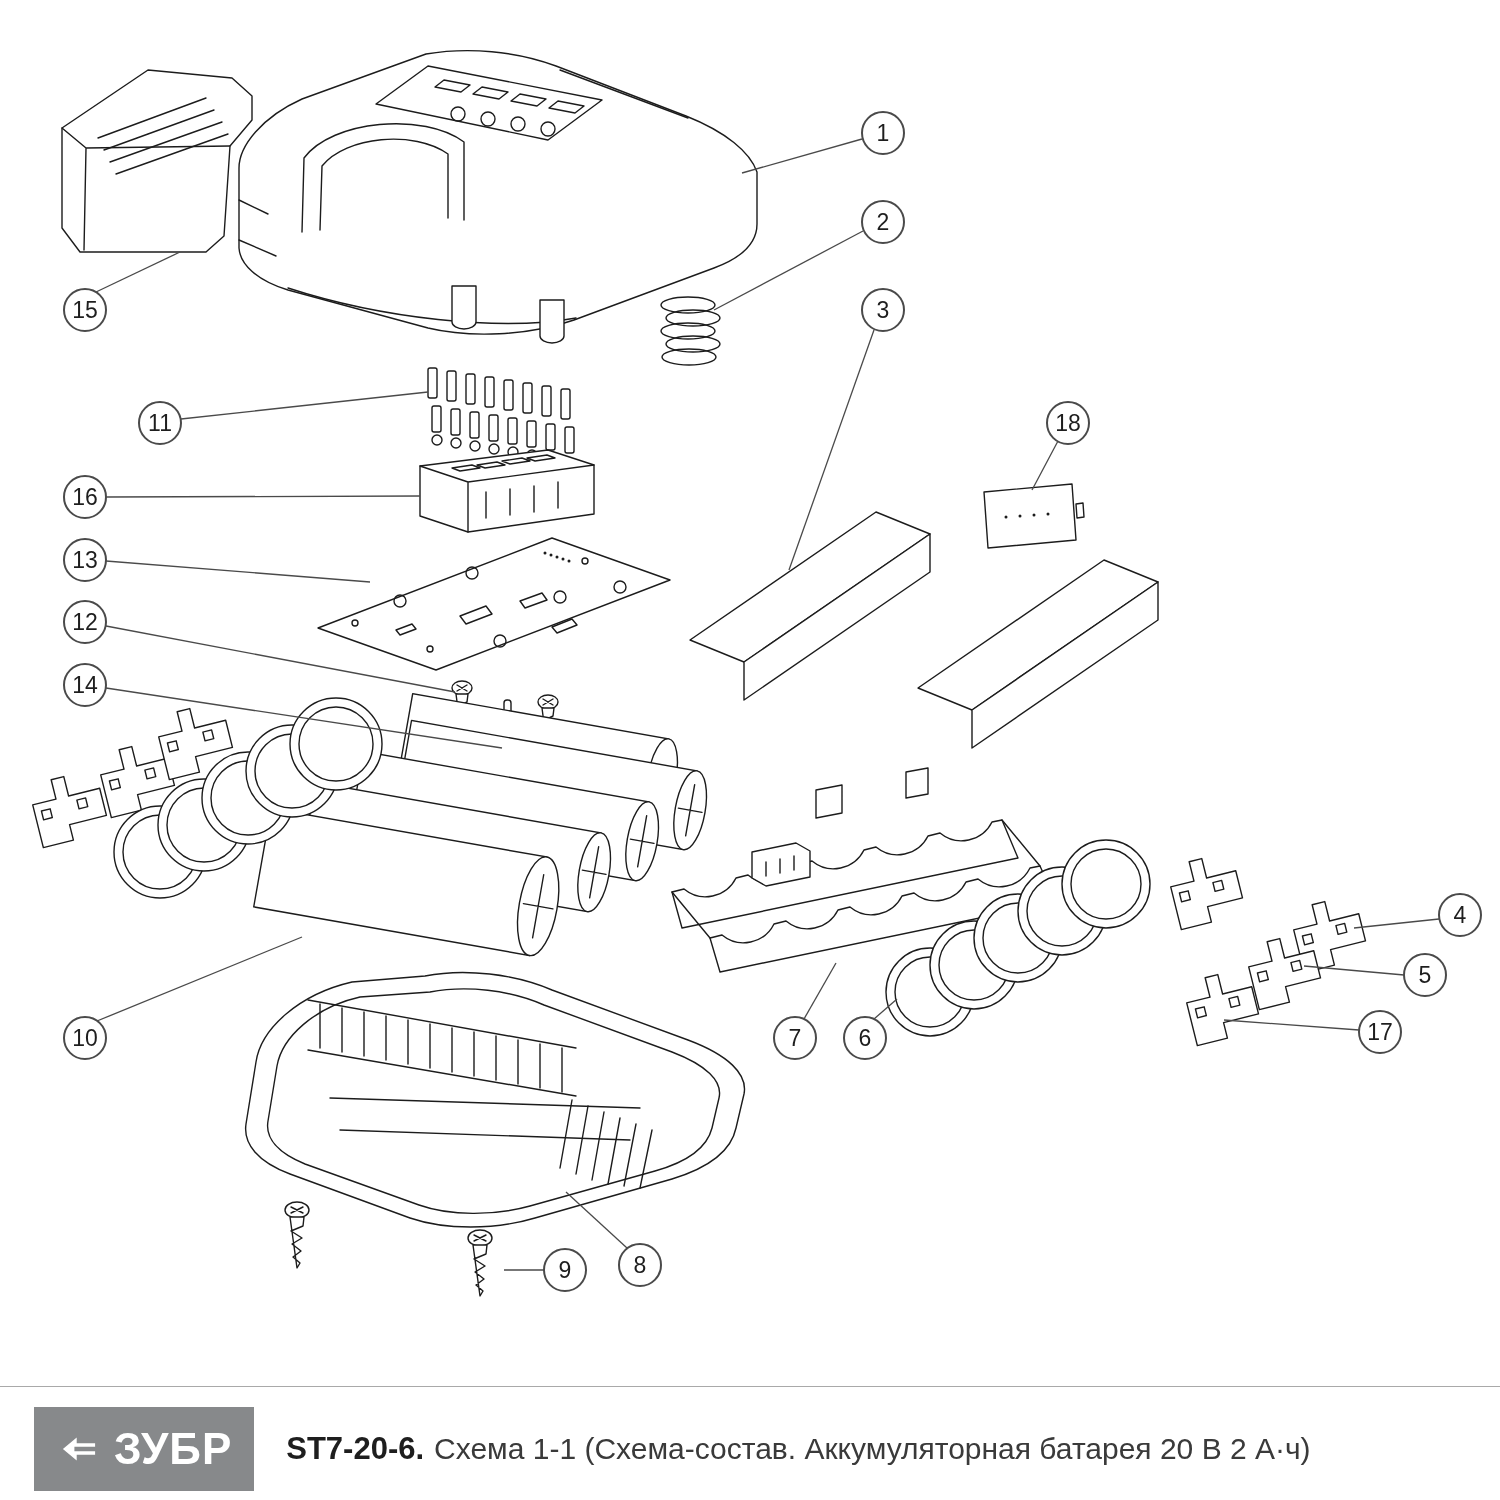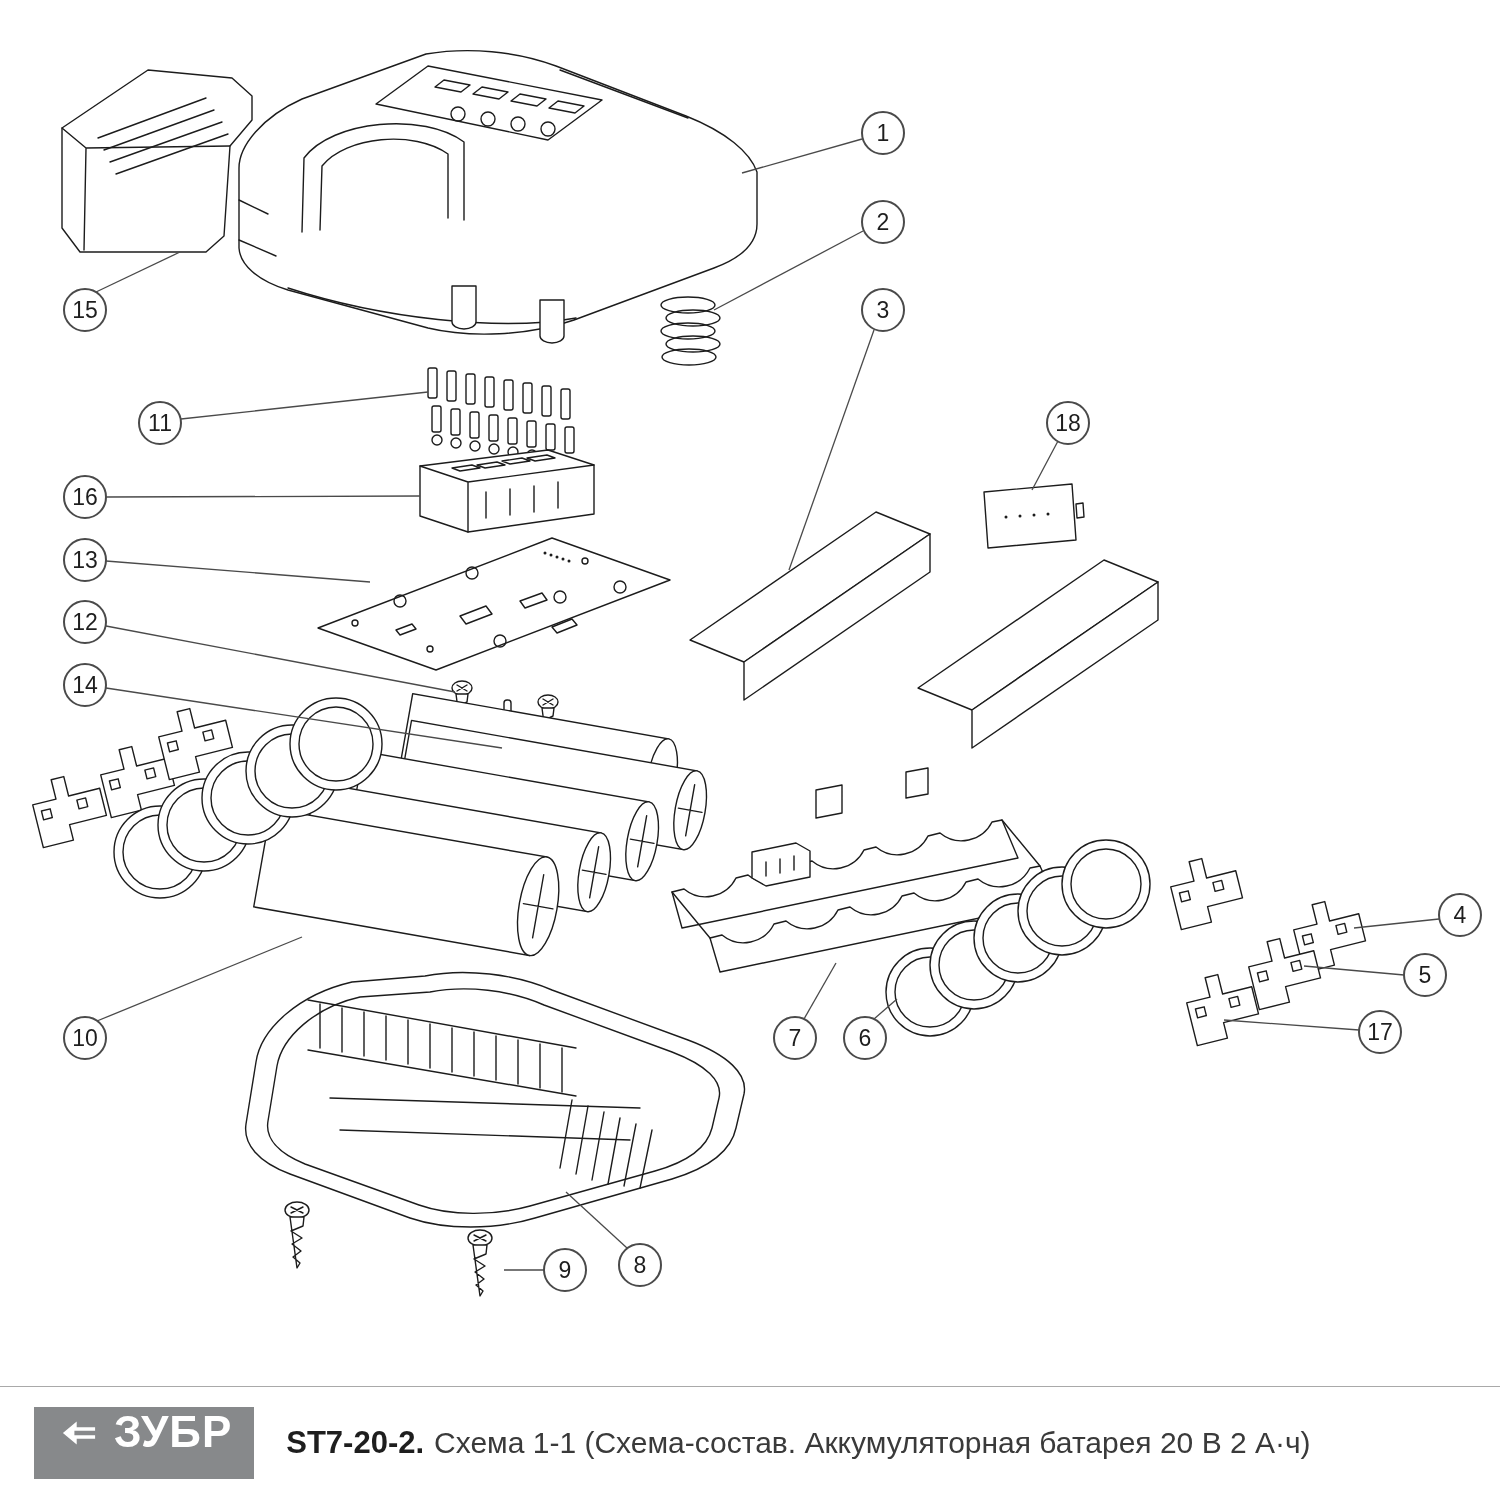--- a/index.html
+++ b/index.html
@@ -13,21 +13,21 @@
   .st { fill:none; stroke:var(--line); stroke-width:1.4; stroke-linejoin:round; stroke-linecap:round; }
   .fw { fill:#ffffff; stroke:var(--line); stroke-width:1.4; stroke-linejoin:round; stroke-linecap:round; }
   .dots { stroke:var(--line); stroke-width:3; stroke-linecap:round; }
   .leader { stroke:#4a4a4a; stroke-width:1.3; fill:none; }
   .callout-circle { fill:#ffffff; stroke:#4a4a4a; stroke-width:2; }
   .callout-text { font-family:"Liberation Sans", sans-serif; font-size:23px; fill:#1e1e1e; text-anchor:middle; }
 
   
   .footer { position:absolute; left:0; right:0; top:1386px; border-top:1px solid #a9a9a9; background:#fff; }
   .footer-inner { display:flex; align-items:center; gap:32px; padding:20px 34px; }
-  .logo-box { display:flex; align-items:flex-start; gap:12px; background:var(--logo_bg); color:#fff; padding:3px 22px; height:72px; }
+  .logo-box { display:flex; align-items:center; gap:12px; background:var(--logo_bg); color:#fff; padding:10px 22px; height:84px; }
   .logo-icon { width:46px; height:46px; display:block; }
   .logo-text { font-size:44px; font-weight:bold; letter-spacing:1px; line-height:1; }
   .doc-title { font-size:30px; color:var(--text); white-space:nowrap; }
   .model { font-weight:bold; color:#1e1e1e; font-size:31px; margin-right:10px; }
 </style>
 </head>
 <body>
 
 <div class="page">
 
@@ -359,18 +359,18 @@
 
   <footer class="footer">
     <div class="footer-inner">
       <div class="logo-box">
         <svg class="logo-icon" viewBox="0 0 40 40" aria-hidden="true">
           <path fill="#ffffff" d="M6,20 L18,10 L18,15 L34,15 L34,18 L16,18 L16,22 L34,22 L34,25 L18,25 L18,30 Z"></path>
         </svg>
         <span class="logo-text">ЗУБР</span>
       </div>
       <div class="doc-title">
-        <span class="model">ST7-20-2.</span><span>Схема 1-1 (Схема-состав. Аккумуляторная батарея 20 В 2 А·ч)</span>
+        <span class="model">ST7-20-6.</span><span>Схема 1-1 (Схема-состав. Аккумуляторная батарея 20 В 2 А·ч)</span>
       </div>
     </div>
   </footer>
 
 </div>
 
 </body></html>

